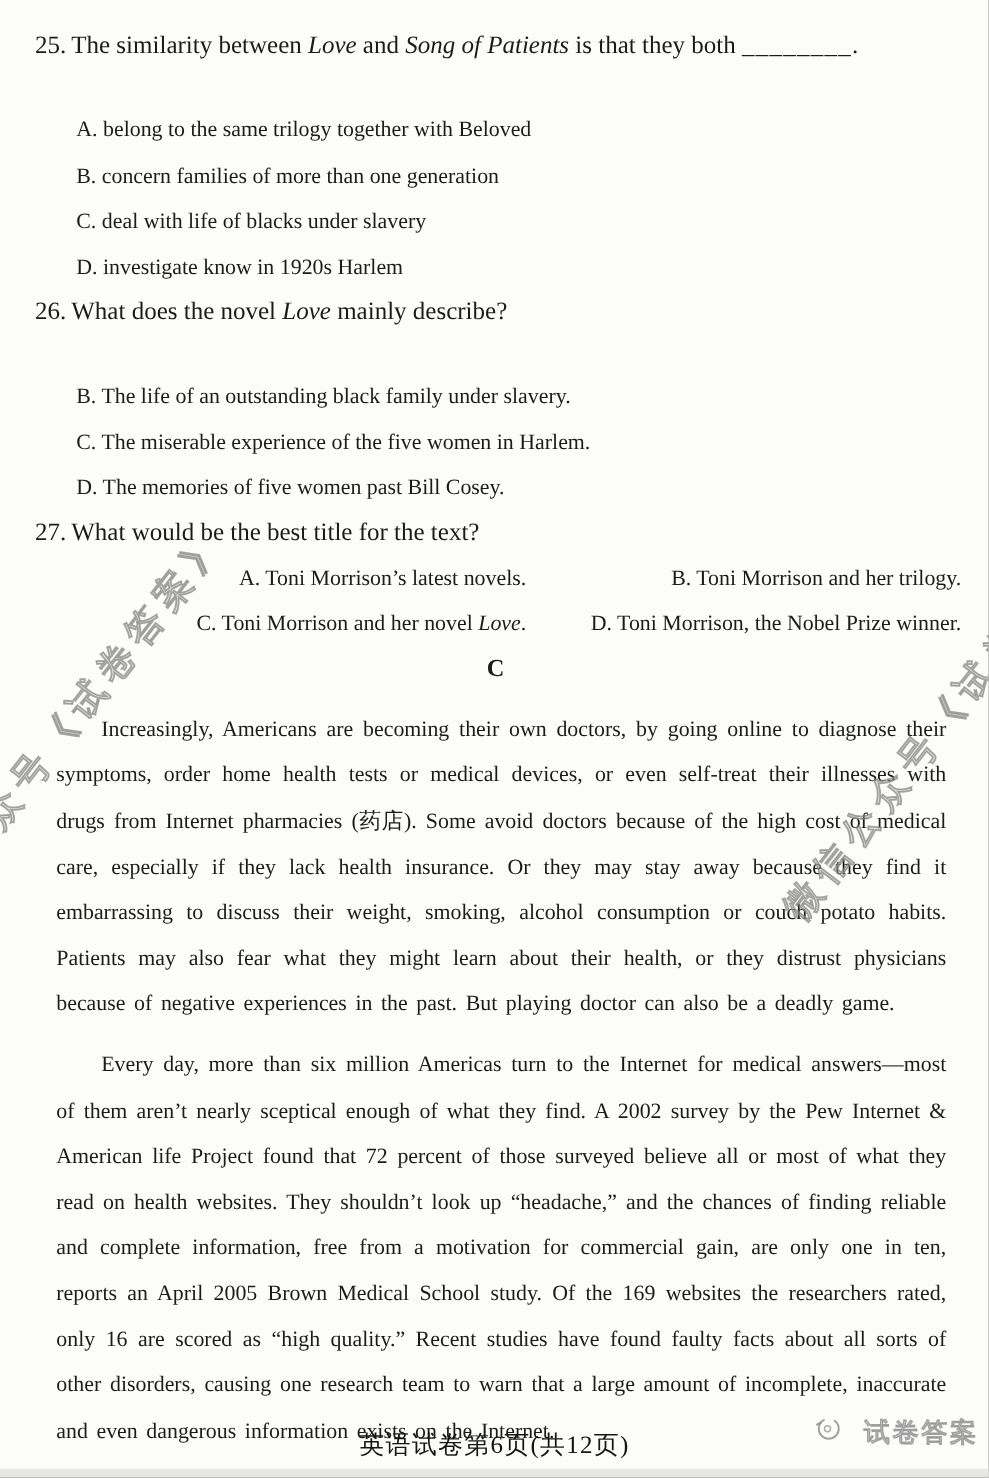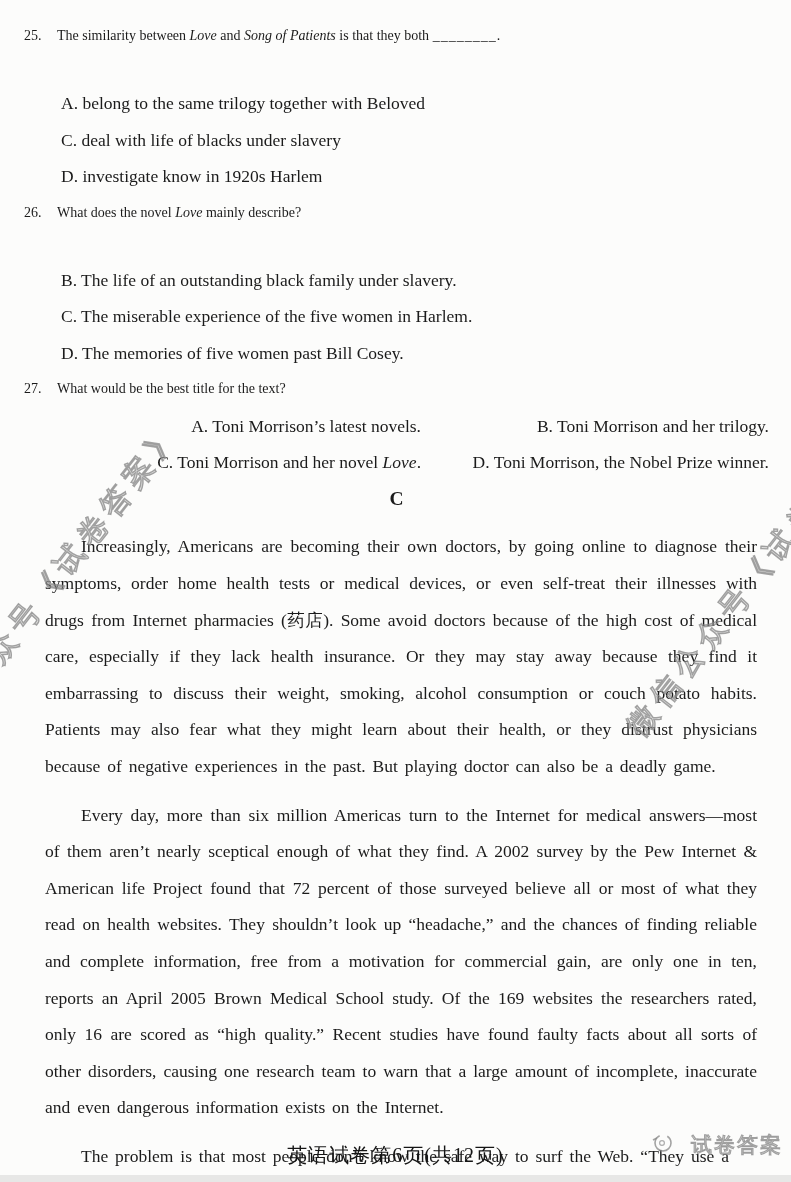--- a/index.html
+++ b/index.html
@@ -8,21 +8,21 @@
     width:791px; height:1182px;
     margin:0 auto;
     background:#fcfcfb;
     font-family:"Liberation Serif","DejaVu Serif",serif;
     color:#1b1b1b;
     overflow:hidden;
   }
   .content { position:absolute; left:0; top:0; right:0; padding:18px 22px 0 24px; }
 
   
-  .stem { display:flex; font-size:14px; line-height:36.4px; }
+  .stem { display:flex; font-size:20px; line-height:36.4px;text-align:center; }
   .qnum { width:33px; flex:none; }
   .qtext i { font-style:italic; }
   .blank { letter-spacing:1px; }
   .opts { margin-left:37px;margin-top:31px; }
   .opt  { font-size:17.5px; line-height:36.4px; white-space:nowrap; }
   .opts-grid {
     margin-left:37px;
     display:grid; grid-template-columns:360px 1fr;
     font-size:17.5px; line-height:38px;text-align:right;
   }
@@ -80,20 +80,21 @@
 
   <div class="content">
 
     <section>
       <div class="stem">
         <span class="qnum">25.</span>
         <span class="qtext"><span>The similarity between </span><i>Love</i><span> and </span><i>Song of Patients</i><span> is that they both </span><span class="blank">________</span><span>.</span></span>
       </div>
       <div class="opts">
         <div class="opt">A. belong to the same trilogy together with Beloved</div>
+        <div class="opt">B. concern families of more than one generation</div>
         <div class="opt">C. deal with life of blacks under slavery</div>
         <div class="opt">D. investigate know in 1920s Harlem</div>
       </div>
     </section>
 
     <section>
       <div class="stem">
         <span class="qnum">26.</span>
         <span class="qtext"><span>What does the novel </span><i>Love</i><span> mainly describe?</span></span>
       </div>

